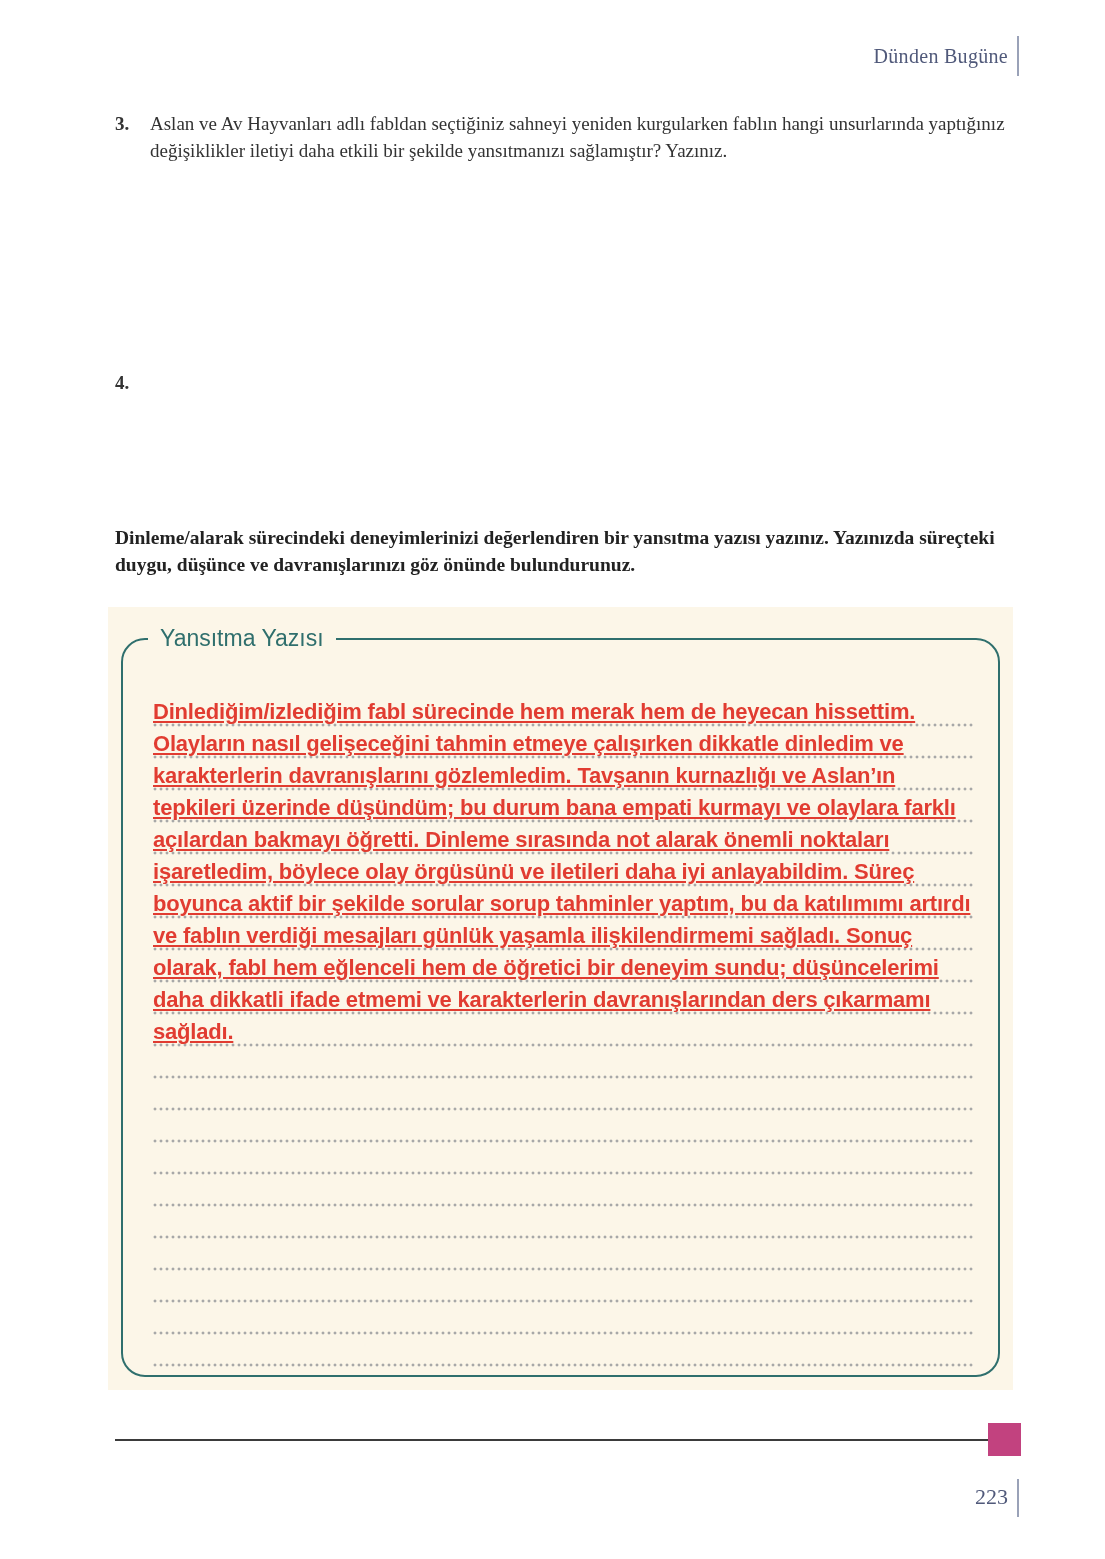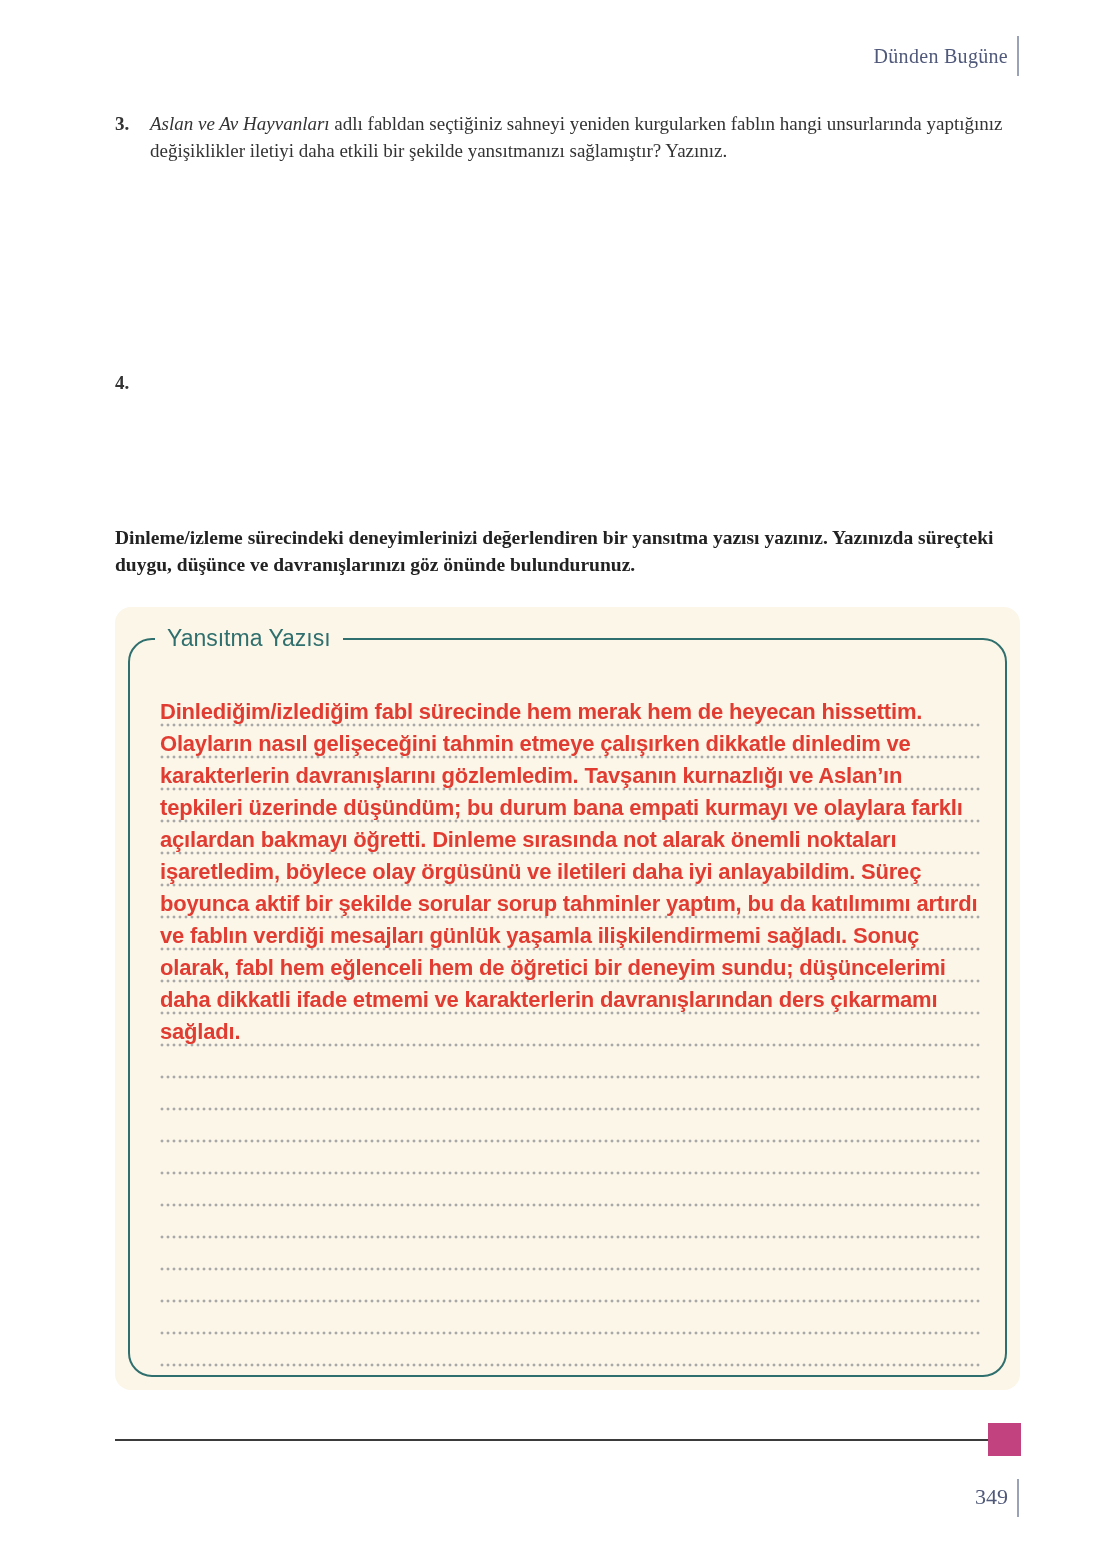--- a/index.html
+++ b/index.html
@@ -34,55 +34,56 @@
   .q-num {
     position: absolute; left: 115px; width: 30px;
     font: 700 19px/27px "Liberation Serif", serif;
     color: var(--ink, #333);
   }
   .q-text {
     position: absolute; left: 150px; width: 872px;
     font: 400 19px/27px "Liberation Serif", serif;
     color: var(--ink, #333);
   }
-  .q-text .book-title { font-style: italic; }
+  .q-text .book-title { }
   .q3 { top: 110px; }
   .q4 { top: 369px; }
 
   
   .ruled-33 {
     background-image: radial-gradient(circle at 2px 30px, var(--dot, #a8a8a8) 1.3px, transparent 1.7px);
     background-size: 6px 33px;
   }
   .ruled-32 {
     background-image: radial-gradient(circle at 2px 29px, var(--dot, #a8a8a8) 1.3px, transparent 1.7px);
     background-size: 6px 32px;
+    text-decoration: underline;
   }
   .answer {
     position: absolute; left: 150px; width: 872px;
     font: 700 22px/33px "Liberation Sans", sans-serif;
     color: var(--red, #e13c31);
     letter-spacing: -0.2px;
     overflow: hidden;
   }
   .answer-3 { top: 170px; height: 165px; }
   .answer-4 { top: 417px; height: 99px; }
 
   
   .instruction {
     position: absolute; left: 115px; top: 524px; width: 907px;
     font: 700 19.5px/27px "Liberation Serif", serif;
     color: #222222;
   }
 
   
   .reflection-box {
-    position: absolute; left: 115px; top: 607px; width: 905px; height: 783px;
+    position: absolute; left: 108px; top: 607px; width: 905px; height: 783px;
     background: var(--cream, #fcf6e8);
-    border-radius: 16px;
+    border-radius: 0;
   }
   .reflection-border {
     position: absolute; left: 13px; right: 13px; top: 31px; bottom: 13px;
     border: 2px solid var(--teal, #2f6f6d);
     border-radius: 24px;
   }
   .reflection-label {
     position: absolute; left: 40px; top: 17px; height: 28px;
     padding: 0 12px;
     background: var(--cream, #fcf6e8);
@@ -123,26 +124,26 @@
 
   <div class="q-num q3">3.</div>
   <div class="q-text q3">
     <span class="book-title">Aslan ve Av Hayvanları</span><span> adlı fabldan seçtiğiniz sahneyi yeniden kurgularken fablın hangi unsurlarında yaptığınız değişiklikler iletiyi daha etkili bir şekilde yansıtmanızı sağlamıştır? Yazınız.</span>
   </div>
 
 
   <div class="q-num q4">4.</div>
 
 
-  <div class="instruction">Dinleme/izleme sürecindeki deneyimlerinizi değerlendiren bir yansıtma yazısı yazınız. Yazınızda süreçteki duygu, düşünce ve davranışlarınızı göz önünde bulundurunuz.</div>
+  <div class="instruction">Dinleme/alarak sürecindeki deneyimlerinizi değerlendiren bir yansıtma yazısı yazınız. Yazınızda süreçteki duygu, düşünce ve davranışlarınızı göz önünde bulundurunuz.</div>
 
   <div class="reflection-box">
     <div class="reflection-border"></div>
     <div class="reflection-label">Yansıtma Yazısı</div>
     <div class="reflection-ruled ruled-32">Dinlediğim/izlediğim fabl sürecinde hem merak hem de heyecan hissettim. Olayların nasıl gelişeceğini tahmin etmeye çalışırken dikkatle dinledim ve karakterlerin davranışlarını gözlemledim. Tavşanın kurnazlığı ve Aslan’ın tepkileri üzerinde düşündüm; bu durum bana empati kurmayı ve olaylara farklı açılardan bakmayı öğretti. Dinleme sırasında not alarak önemli noktaları işaretledim, böylece olay örgüsünü ve iletileri daha iyi anlayabildim. Süreç boyunca aktif bir şekilde sorular sorup tahminler yaptım, bu da katılımımı artırdı ve fablın verdiği mesajları günlük yaşamla ilişkilendirmemi sağladı. Sonuç olarak, fabl hem eğlenceli hem de öğretici bir deneyim sundu; düşüncelerimi daha dikkatli ifade etmemi ve karakterlerin davranışlarından ders çıkarmamı sağladı.</div>
   </div>
 
   <div class="footer-rule"></div>
   <div class="footer-square"></div>
-  <div class="page-number">349</div>
+  <div class="page-number">223</div>
   <div class="vline bottom"></div>
 
 </div>
 
 </body></html>

